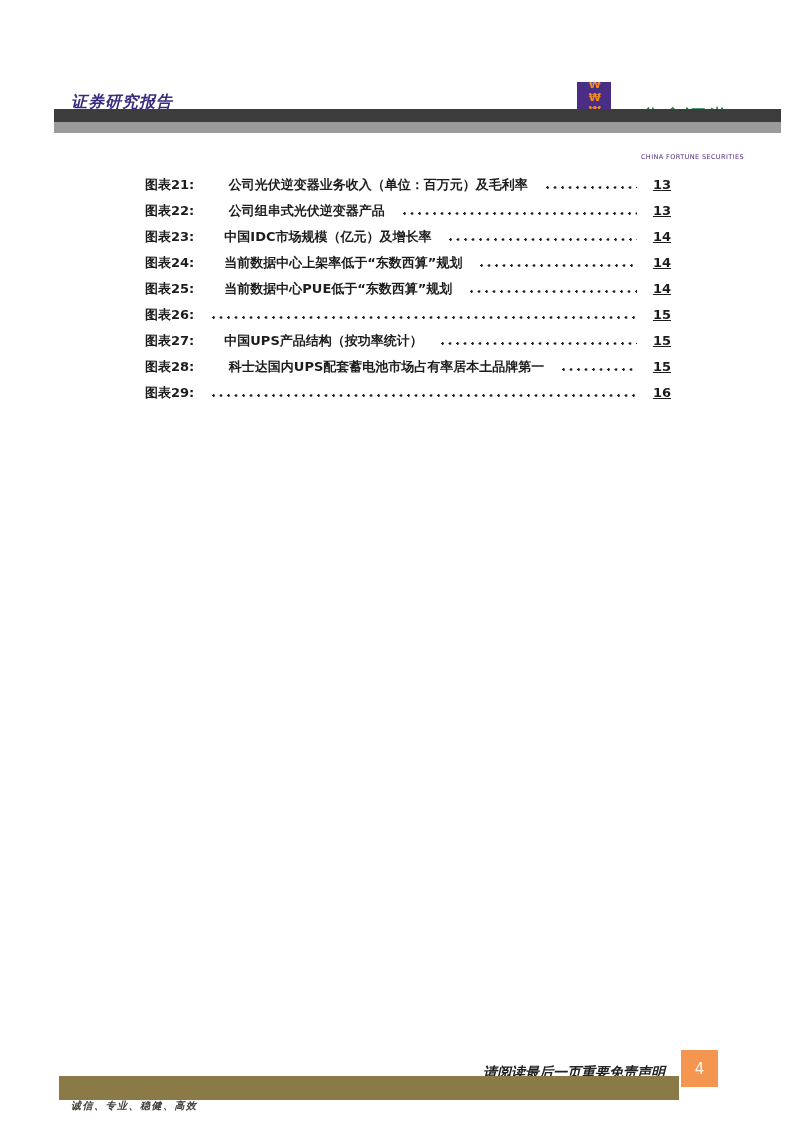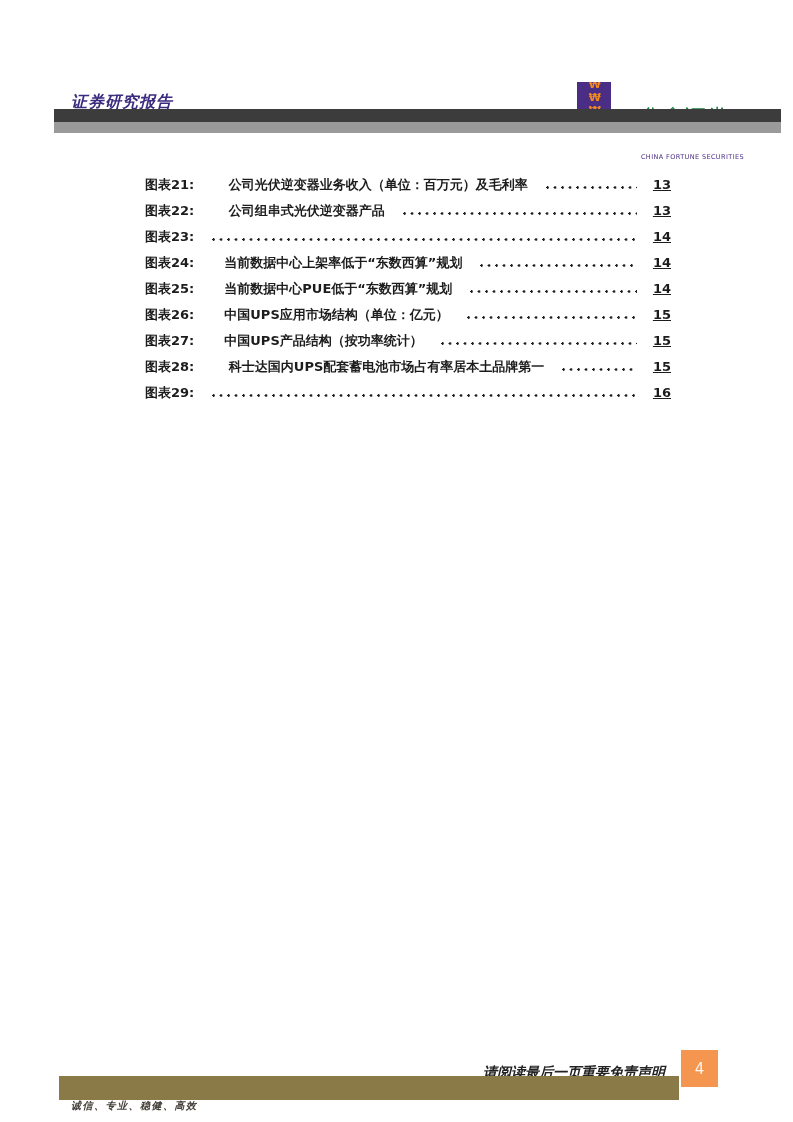--- a/index.html
+++ b/index.html
@@ -156,41 +156,41 @@
 
     <div class="toc-row">
       <span class="toc-label">图表22:</span>
       <span class="toc-title"> 公司组串式光伏逆变器产品</span>
       <span class="leader"></span>
       <span class="toc-page">13</span>
     </div>
 
     <div class="toc-row">
       <span class="toc-label">图表23:</span>
+      <span class="toc-title">中国IDC市场规模（亿元）及增长率</span>
       <span class="leader"></span>
       <span class="toc-page">14</span>
     </div>
 
     <div class="toc-row">
       <span class="toc-label">图表24:</span>
       <span class="toc-title">当前数据中心上架率低于“东数西算”规划</span>
       <span class="leader"></span>
       <span class="toc-page">14</span>
     </div>
 
     <div class="toc-row">
       <span class="toc-label">图表25:</span>
       <span class="toc-title">当前数据中心PUE低于“东数西算”规划</span>
       <span class="leader"></span>
       <span class="toc-page">14</span>
     </div>
 
     <div class="toc-row">
       <span class="toc-label">图表26:</span>
-      <span class="toc-title">中国UPS应用市场结构（单位：亿元）</span>
       <span class="leader"></span>
       <span class="toc-page">15</span>
     </div>
 
     <div class="toc-row">
       <span class="toc-label">图表27:</span>
       <span class="toc-title">中国UPS产品结构（按功率统计）</span>
       <span class="leader"></span>
       <span class="toc-page">15</span>
     </div>

